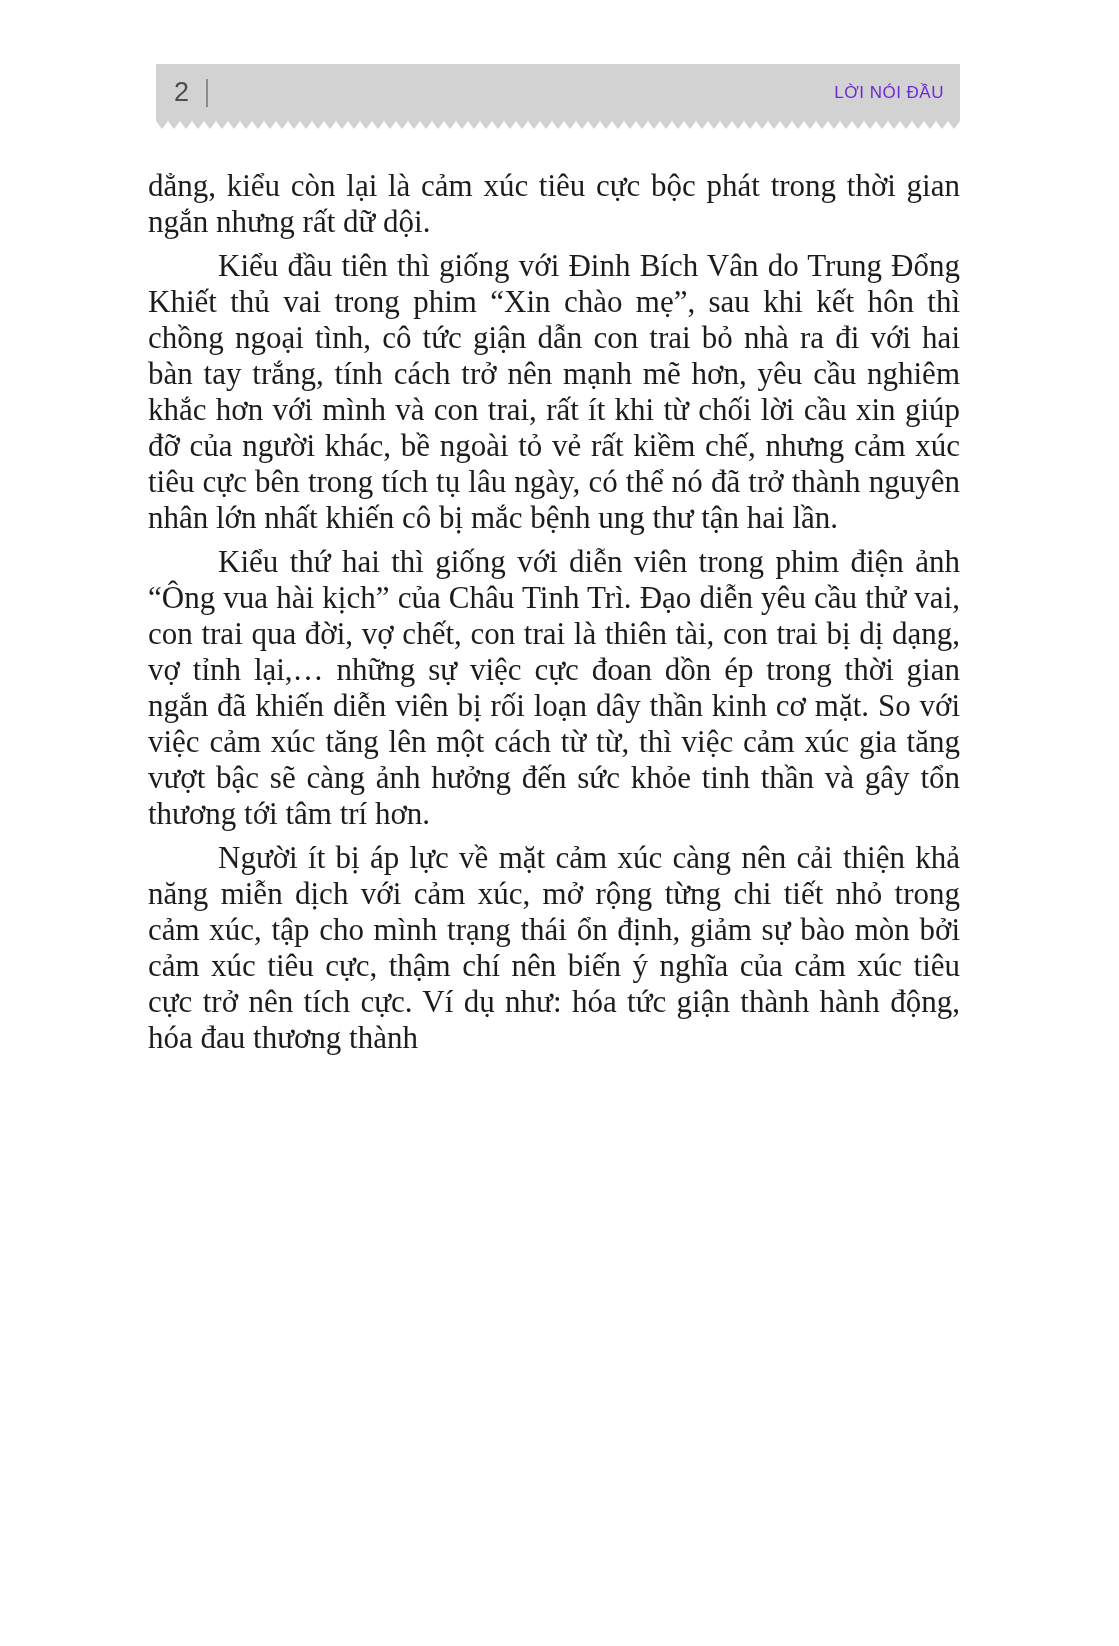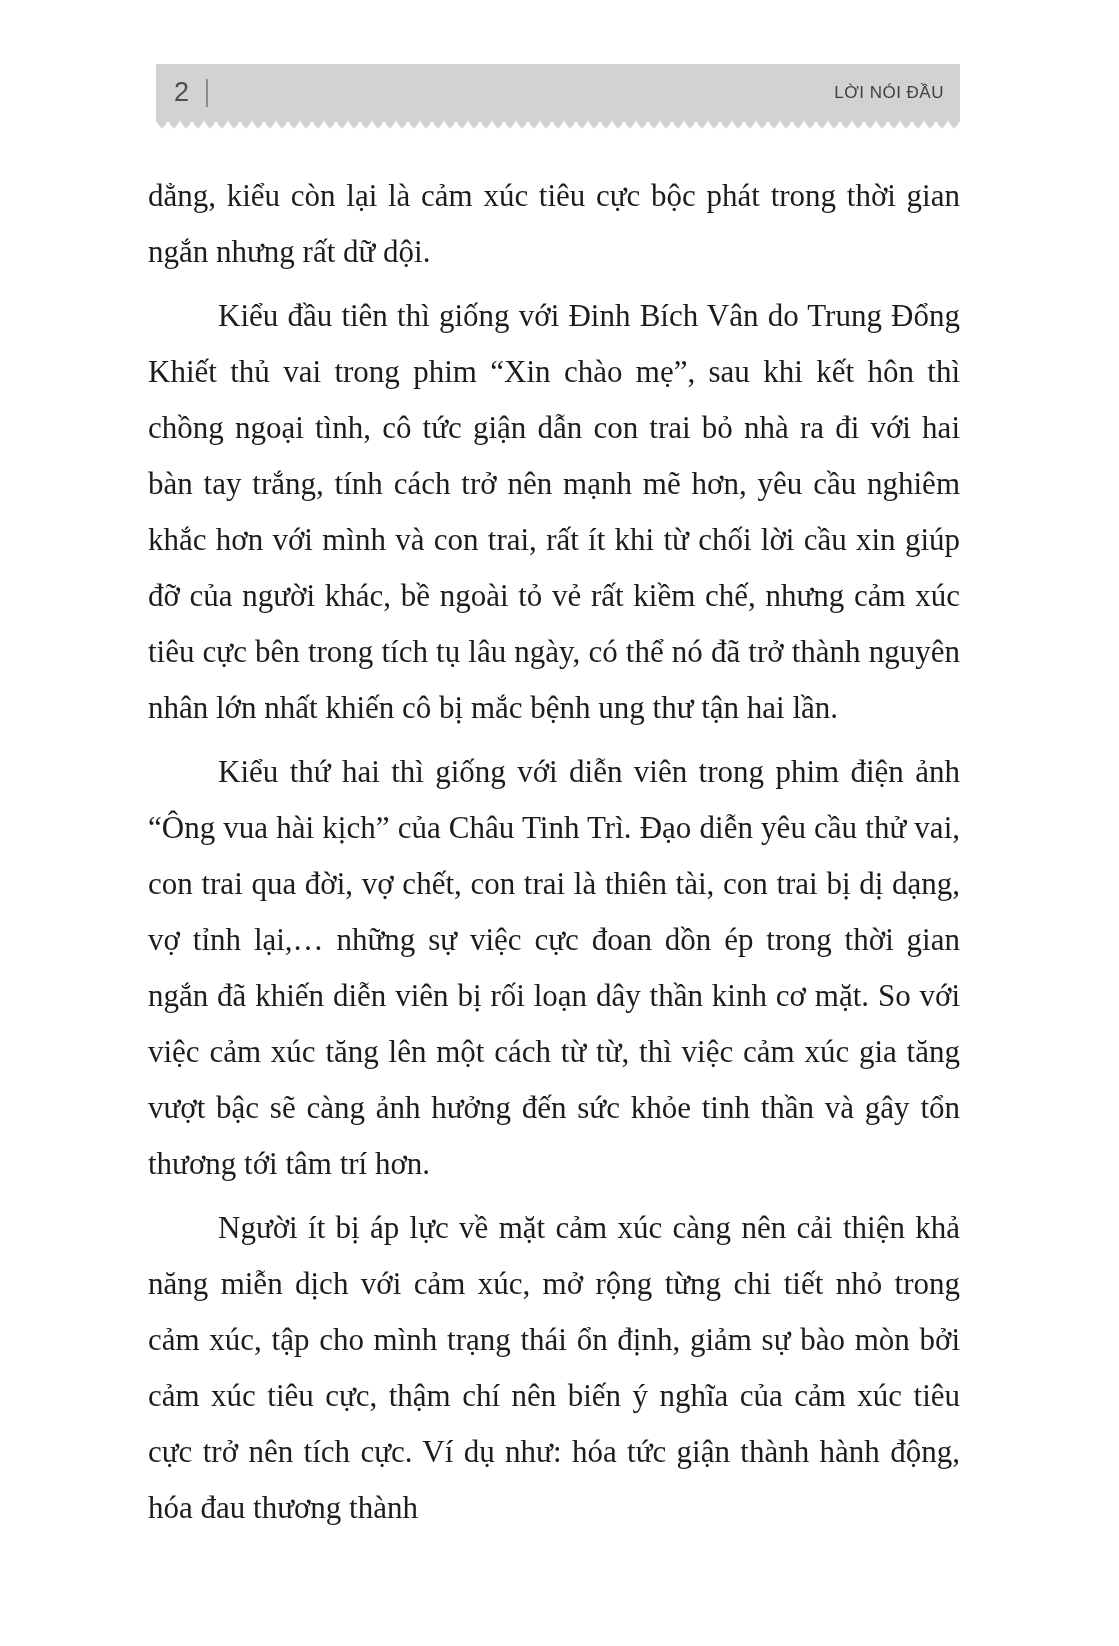--- a/index.html
+++ b/index.html
@@ -37,33 +37,33 @@
   .header-divider {
     width: 2px;
     height: 28px;
     background: #8a8a8a;
     margin-left: 16px;
   }
   .running-title {
     margin-left: auto;
     margin-right: 16px;
     font-size: 17px;
-    color: #404040;
+    color: #6d28d9;
     letter-spacing: 0.5px;
   }
   .band-teeth { display: block; }
 
   
   .body-copy {
     position: absolute;
     left: 148px;
     top: 168px;
     width: 812px;
     font-size: 31px;
-    line-height: 56px;
+    line-height: 36px;
     color: #1c1c1c;
     text-align: justify;
     text-justify: inter-word;
   }
   .body-copy p {
     margin: 0 0 8px 0;
     text-indent: 70px;
   }
   .body-copy p:first-child {
     text-indent: 0;

